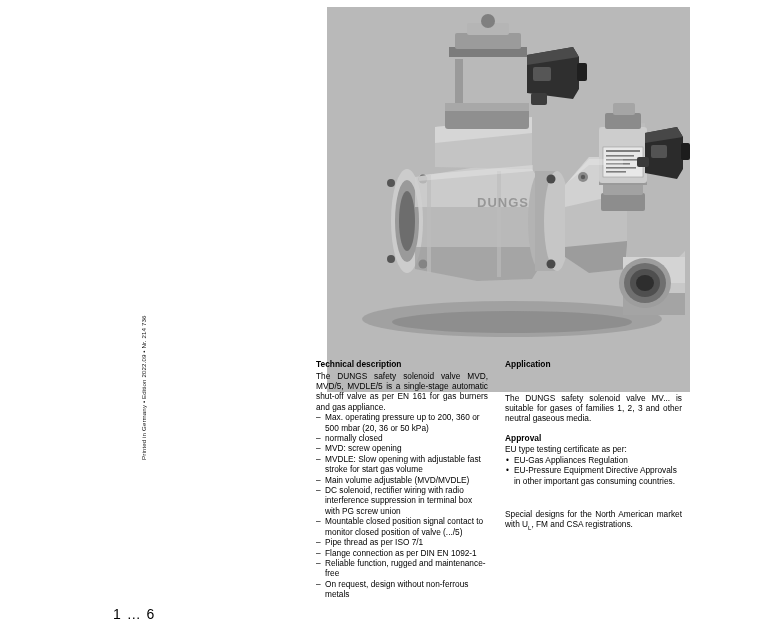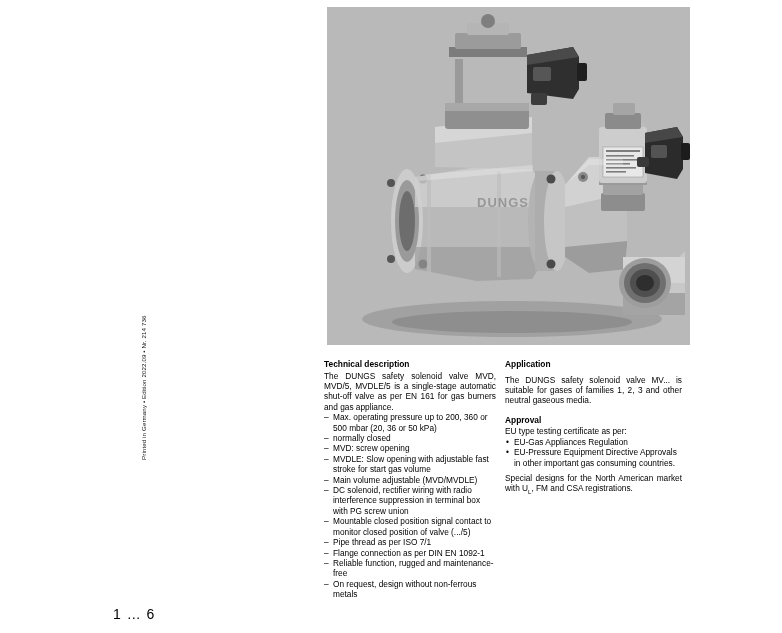--- a/index.html
+++ b/index.html
@@ -36,48 +36,48 @@
     letter-spacing: 1px;
     color: #000;
   }
 
   
   .photo-wrap {
     position: absolute;
     left: 327px;
     top: 7px;
     width: 363px;
-    height: 338px;
+    height: 385px;
     background: #b9b9b9;
     overflow: hidden;
   }
   .photo-wrap svg { display: block; }
 
   
   .col {
     position: absolute;
     font-size: 8.3px;
     line-height: 10.4px;
     color: #000;
   }
-  .col-left  { left: 324px; top: 359px; width: 172px; }
+  .col-left  { left: 316px; top: 359px; width: 172px; }
   .col-right { left: 505px; top: 359px; width: 177px; }
 
   .col h3 {
     font-size: 8.4px;
     margin: 0 0 1px 0;
     font-weight: bold;
     line-height: 10.6px;
   }
   .col h3.spaced { margin-top: 9px; }
   .col p {
     margin: 0 0 0 0;
     text-align: justify;
   }
-  .col p.gap { margin-top: 5px; }
+  .col p.gap { margin-top: 23px; }
 
   ul.dashes, ul.bullets {
     list-style: none;
     margin: 0;
     padding: 0;
   }
   ul.dashes > li, ul.bullets > li {
     position: relative;
     padding-left: 9px;
     margin: 0;

